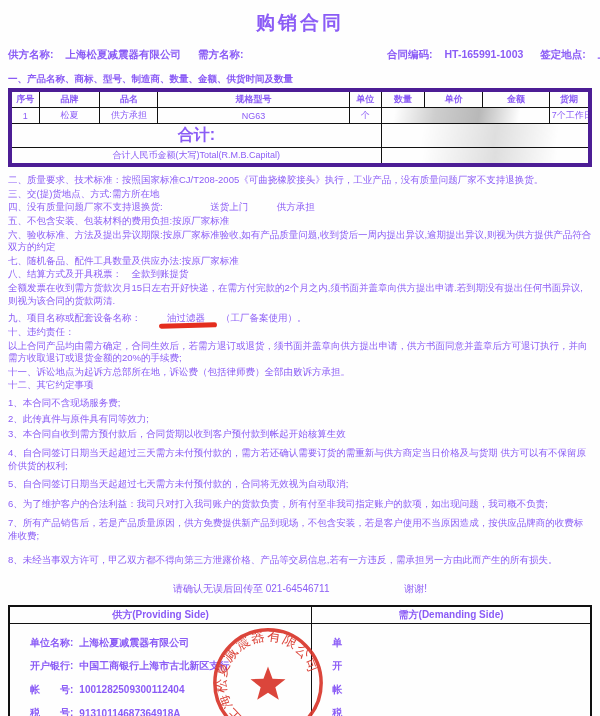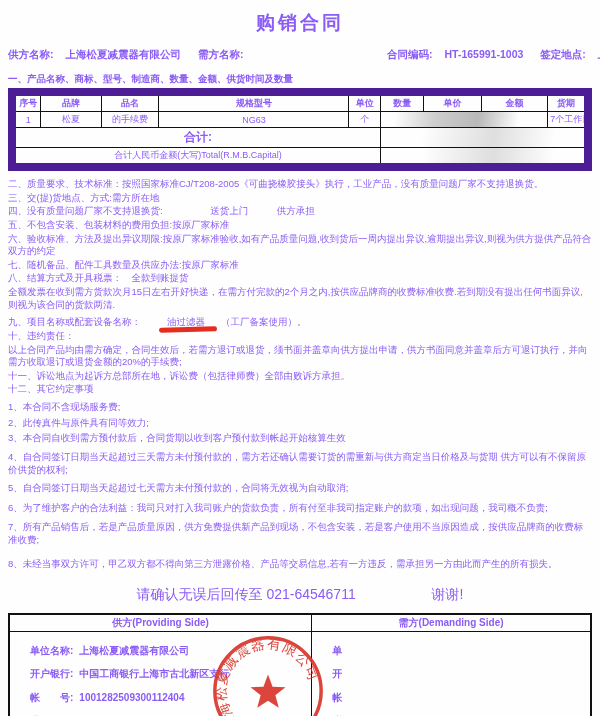--- a/index.html
+++ b/index.html
@@ -7,35 +7,35 @@
         background:#fefefe;padding:6px 8px 0;overflow:hidden;
         font-family:"Liberation Sans","DejaVu Sans",sans-serif;color:#8b5cf6;}
   .title{text-align:center;font-size:19px;font-weight:bold;letter-spacing:3px;margin:4px 0 12px;}
   .head{display:flex;justify-content:space-between;font-size:10.5px;font-weight:bold;}
   .head .col{display:flex;flex-direction:row;gap:17px;}
   .head .col.right{width:205px;}
   .head .hrow{display:flex;align-items:baseline;}
   .head .lbl{white-space:nowrap;}
   .head .val{margin-left:12px;white-space:nowrap;}
   .sec-heading{font-size:9.5px;font-weight:bold;margin:11px 0 2px;}
-  table.products{width:100%;border-collapse:collapse;table-layout:fixed;font-size:9px;border:8px solid #4c1d95;}
+  table.products{width:100%;border-collapse:collapse;table-layout:fixed;font-size:9px;border:4px solid #4c1d95;}
   table.products th,table.products td{border:1px solid #111;padding:1px 2px;text-align:center;
         height:12px;overflow:hidden;white-space:nowrap;}
   table.products th{font-weight:bold;}
-  td.total-label{text-align:right;font-weight:bold;font-size:12px;padding-right:3px;}
+  td.total-label{text-align:right;font-weight:bold;font-size:16px;padding-right:3px;}
   .redacted{background:linear-gradient(100deg,rgba(0,0,0,0) 8%,rgba(95,95,95,.30) 32%,rgba(70,70,70,.38) 58%,rgba(0,0,0,0) 82%);}
   .redacted-light{background:linear-gradient(100deg,rgba(0,0,0,0) 20%,rgba(110,110,110,.22) 55%,rgba(0,0,0,0) 85%);}
   .clauses{font-size:9.5px;line-height:1.33;margin-top:7px;}
   .clauses p{margin:0 0 1px;}
   .clauses p.mt3{margin-top:3px;} .clauses p.mt5{margin-top:5px;}
   .clauses p.mt6{margin-top:6px;} .clauses p.mt7{margin-top:7px;} .clauses p.mt11{margin-top:11px;}
   .hl-wrap{position:relative;display:inline-block;margin:0 16px 0 26px;}
   .red-mark{position:absolute;left:-8px;right:-12px;bottom:-3px;height:5px;background:#e32212;
         border-radius:3px;transform:rotate(-1.5deg);opacity:.95;}
-  .confirm{text-align:center;font-size:14px;margin:16px 0 9px;}
+  .confirm{text-align:center;font-size:10px;margin:16px 0 9px;}
   .confirm .thanks{margin-left:72px;}
   .sig-wrap{position:relative;}
   table.sig{width:100%;border-collapse:collapse;border:2px solid #111;font-size:10px;font-weight:bold;table-layout:fixed;}
   table.sig th{border:1px solid #111;height:14px;text-align:center;padding:1px;font-size:10px;}
   table.sig td.side{border:1px solid #111;vertical-align:top;padding:3px 0 2px;}
   .sig-row{display:flex;align-items:center;height:15.4px;padding-left:20px;white-space:nowrap;margin-top:8px;}
   .sig-row .sv{margin-left:6px;}
   .sig-row.partial{overflow:hidden;}
   .seal{position:absolute;left:202px;top:20px;width:116px;height:116px;pointer-events:none;opacity:.92;}
 </style>
@@ -91,21 +91,21 @@
       <th>规格型号</th>
       <th>单位</th>
       <th>数量</th>
       <th>单价</th>
       <th>金额</th>
       <th>货期</th>
     </tr>
     <tr>
       <td>1</td>
       <td>松夏</td>
-      <td>的手续费</td>
+      <td>供方承担</td>
       <td>NG63</td>
       <td>个</td>
       <td colspan="3" class="redacted"></td>
       <td>7个工作日</td>
     </tr>
     <tr>
       <td colspan="5" class="total-label">合计:</td>
       <td colspan="4" class="redacted-light"></td>
     </tr>
     <tr>
@@ -116,21 +116,21 @@
     </table>
 
   <div class="clauses">
     <p>二、质量要求、技术标准：按照国家标准CJ/T208-2005《可曲挠橡胶接头》执行，工业产品，没有质量问题厂家不支持退换货。</p>
     <p>三、交(提)货地点、方式:需方所在地</p>
     <p>四、没有质量问题厂家不支持退换货:　　　　　送货上门　　　供方承担</p>
     <p>五、不包含安装、包装材料的费用负担:按原厂家标准</p>
     <p>六、验收标准、方法及提出异议期限:按原厂家标准验收,如有产品质量问题,收到货后一周内提出异议,逾期提出异议,则视为供方提供产品符合双方的约定</p>
     <p>七、随机备品、配件工具数量及供应办法:按原厂家标准</p>
     <p>八、结算方式及开具税票：　全款到账提货</p>
-    <p>全额发票在收到需方货款次月15日左右开好快递，在需方付完款的2个月之内,按供应品牌商的收费标准收费.若到期没有提出任何书面异议,则视为该合同的货款两清.</p>
+    <p>全额发票在收到需方货款次月15日左右开好快递，在需方付完款的2个月之内,须书面并盖章向供方提出申请.若到期没有提出任何书面异议,则视为该合同的货款两清.</p>
     <p class="mt5">
       <span>九、项目名称或配套设备名称：</span><span class="hl-wrap"><span>油过滤器</span><span class="red-mark"></span></span><span>（工厂备案使用）。</span>
     </p>
     <p>十、违约责任：</p>
     <p>以上合同产品均由需方确定，合同生效后，若需方退订或退货，须书面并盖章向供方提出申请，供方书面同意并盖章后方可退订执行，并向需方收取退订或退货金额的20%的手续费;</p>
     <p>十一、诉讼地点为起诉方总部所在地，诉讼费（包括律师费）全部由败诉方承担。</p>
     <p>十二、其它约定事项</p>
     <p class="mt5">1、本合同不含现场服务费;</p>
     <p class="mt3">2、此传真件与原件具有同等效力;</p>
     <p class="mt3">3、本合同自收到需方预付款后，合同货期以收到客户预付款到帐起开始核算生效</p>

